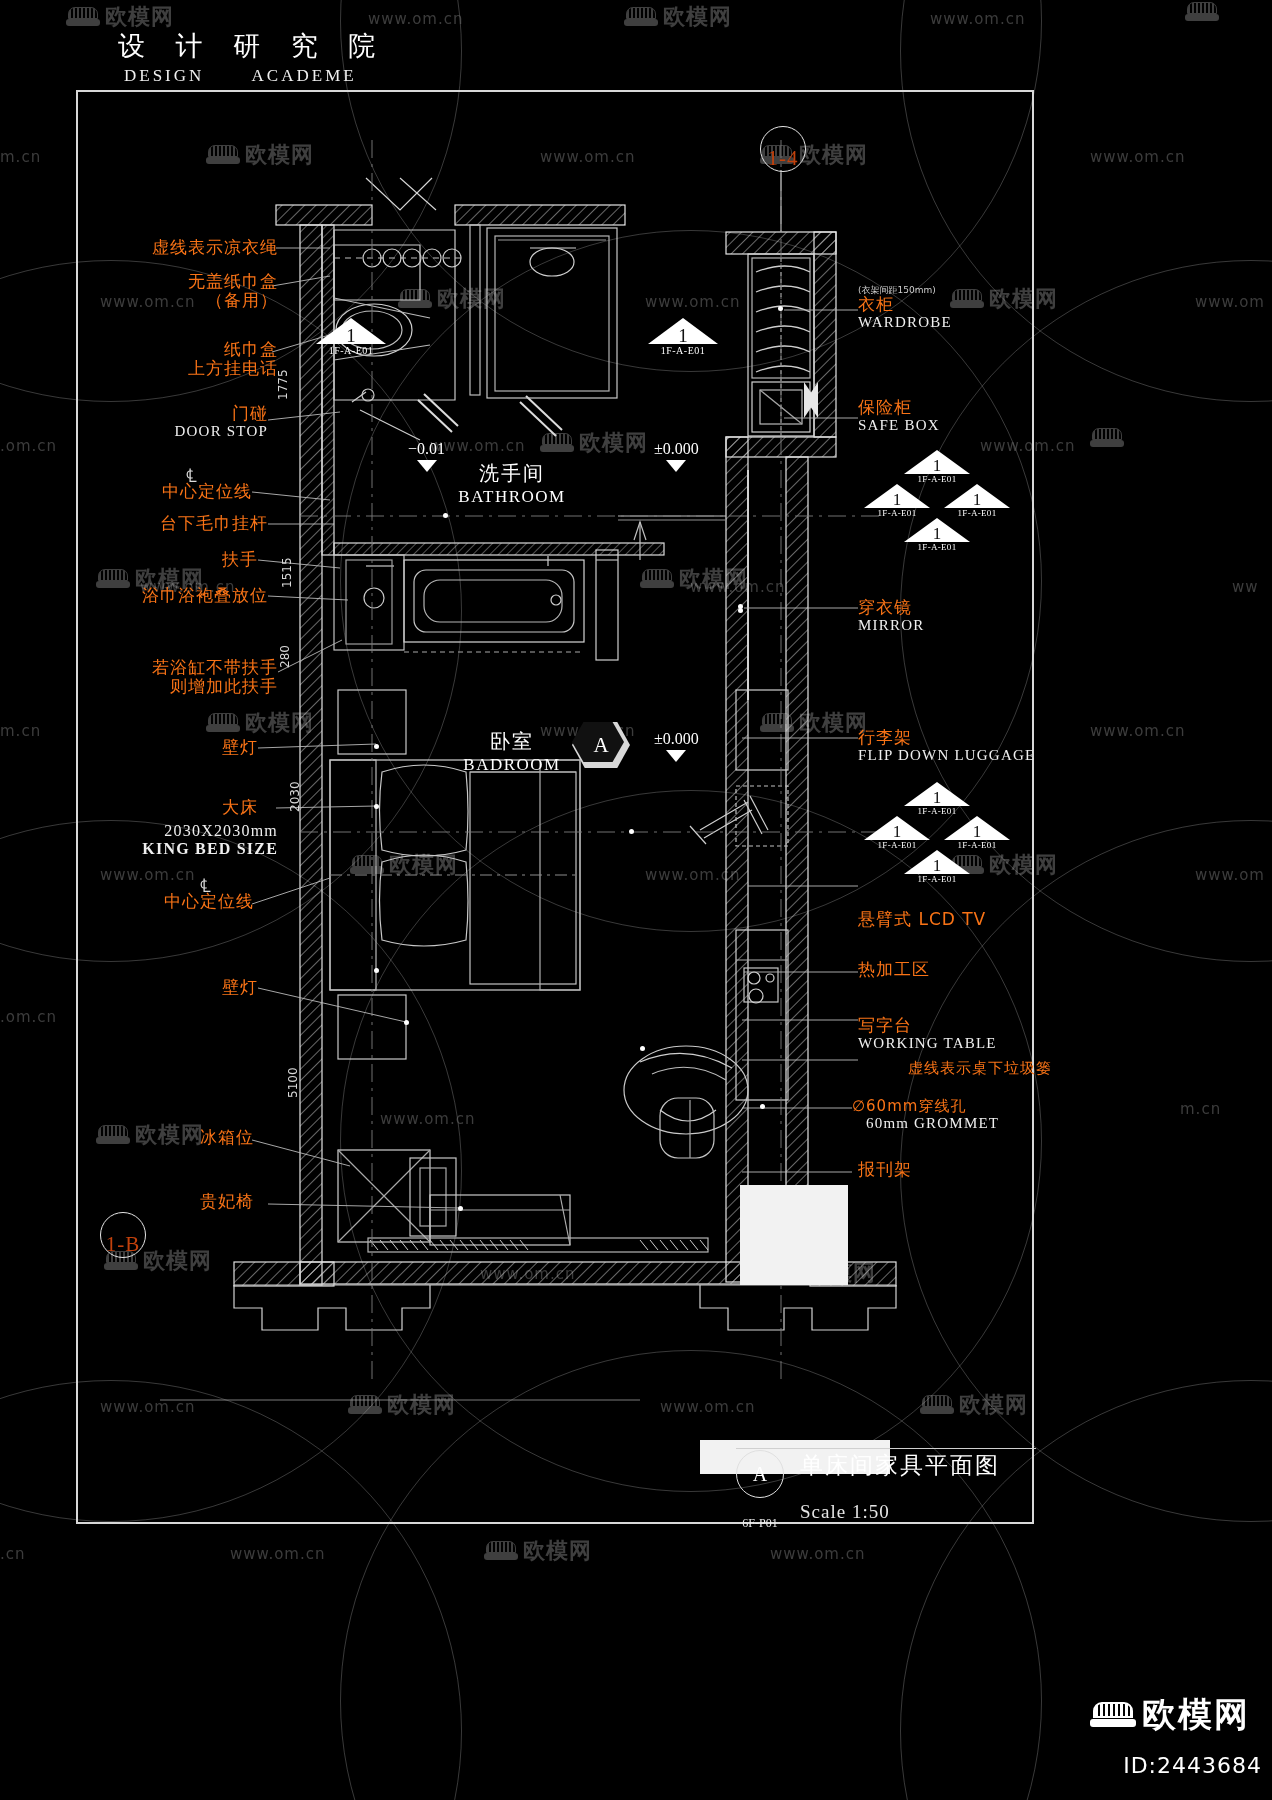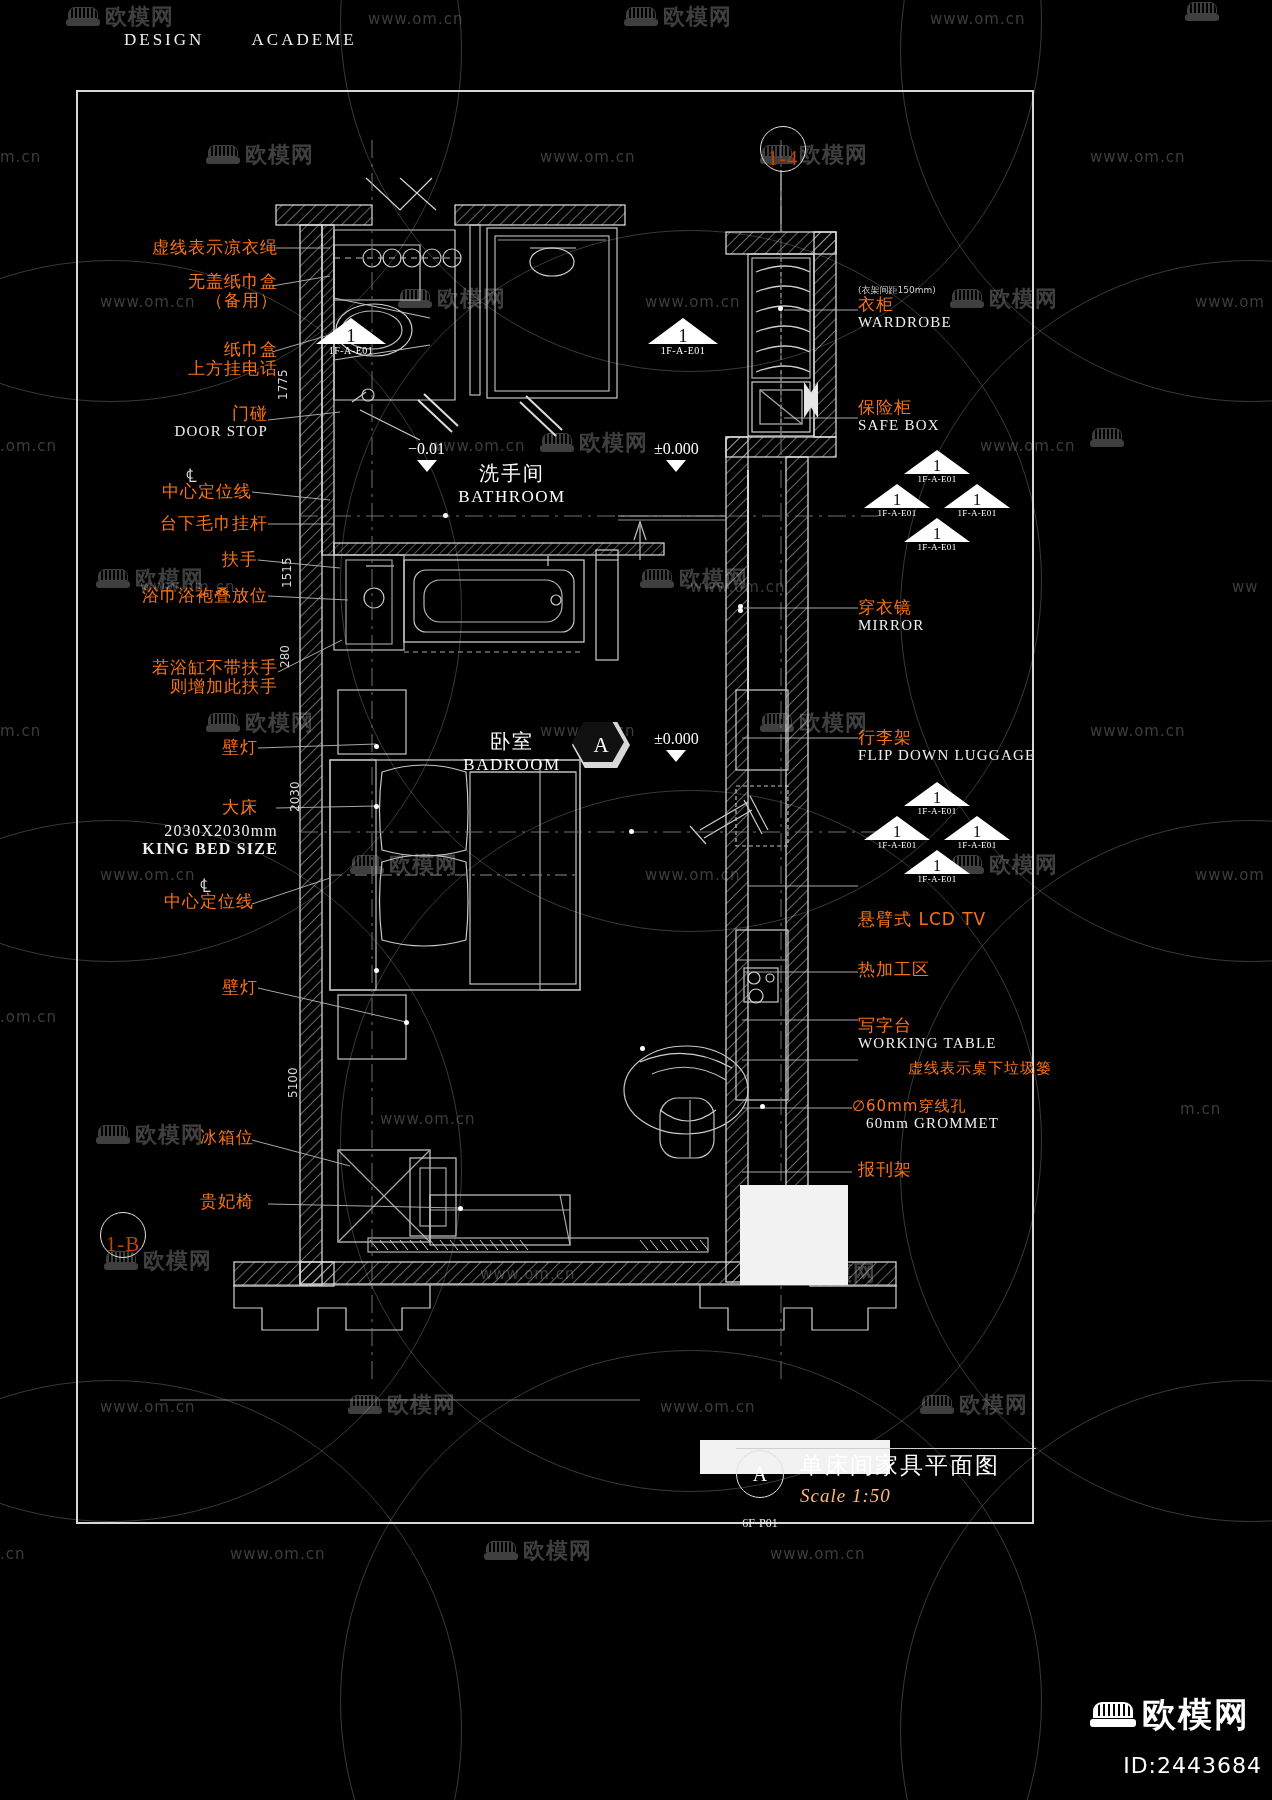--- a/index.html
+++ b/index.html
@@ -95,21 +95,21 @@
          clip-path:polygon(22% 0,78% 0,100% 50%,78% 100%,22% 100%,0 50%);
          background:#111;}
 
   
   .dimv{position:absolute;z-index:24;font-family:"DejaVu Sans",sans-serif;font-size:12px;
         color:#d8d8d8;transform:rotate(-90deg);transform-origin:left top;white-space:nowrap;}
 
   
   .titleblk{position:absolute;z-index:26;}
   .titleblk .tcn{font-family:"DejaVu Sans","Liberation Sans",sans-serif;font-size:23px;color:#fff;letter-spacing:2px;}
-  .titleblk .tsc{font-family:"Liberation Serif",serif;font-size:19px;color:#fdba74;letter-spacing:1px;margin-top:4px;font-style:italic;}
+  .titleblk .tsc{font-family:"Liberation Serif",serif;font-size:19px;color:#e5e5e5;letter-spacing:1px;margin-top:20px;}
   .titleblk .circ{width:46px;height:46px;border-radius:50%;border:1.5px solid #e0e0e0;
         display:flex;align-items:center;justify-content:center;font-family:"Liberation Serif",serif;
         font-size:20px;color:#fff;}
   .titleblk .code{font-family:"Liberation Serif",serif;font-size:12px;color:#eee;text-align:center;margin-top:18px;}
 
   
   .idwm{position:absolute;right:10px;bottom:22px;z-index:40;
         font-family:"DejaVu Sans",sans-serif;font-size:22px;color:#fff;letter-spacing:1px;}
   .bigwm{position:absolute;right:22px;bottom:62px;z-index:40;display:flex;align-items:center;gap:6px;}
   .bigwm .txt{font-family:"DejaVu Sans",sans-serif;font-weight:bold;font-size:34px;color:#fff;letter-spacing:2px;}
@@ -370,20 +370,21 @@
 <div class="dot" style="left:374px;top:968px;"></div>
 <div class="dot" style="left:404px;top:1020px;"></div>
 <div class="dot" style="left:458px;top:1206px;"></div>
 <div class="dot" style="left:640px;top:1046px;"></div>
 <div class="dot" style="left:760px;top:1104px;"></div>
 <div class="dot" style="left:738px;top:608px;"></div>
 
 <div class="sheet"></div>
 
 <div class="header">
+  <div class="cn">设 计 研 究 院</div>
   <div class="en">
     <span>DESIGN</span>
     <span>ACADEME</span>
   </div>
 </div>
 
 <div class="lbl l" style="left:118px;top:238px;width:160px;">
   <div class="cn">虚线表示凉衣绳</div>
 </div>
 

